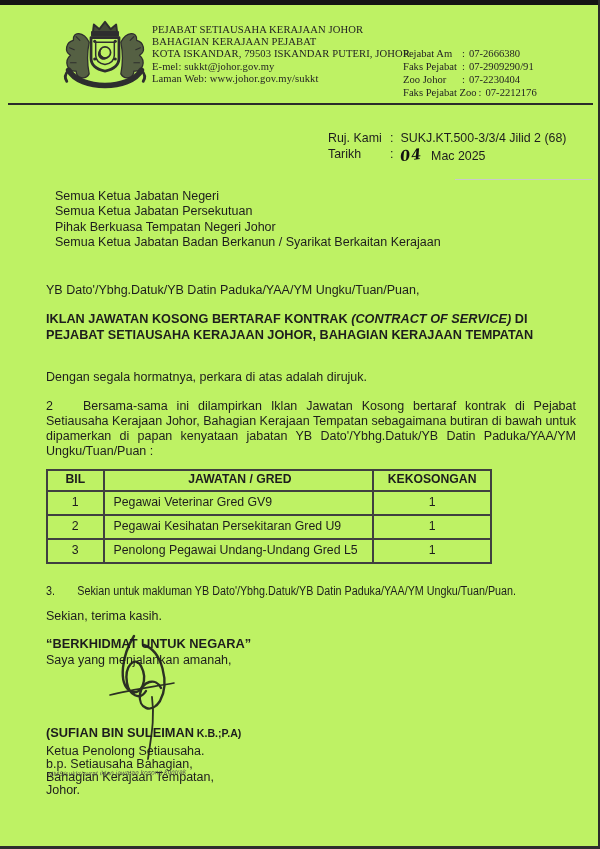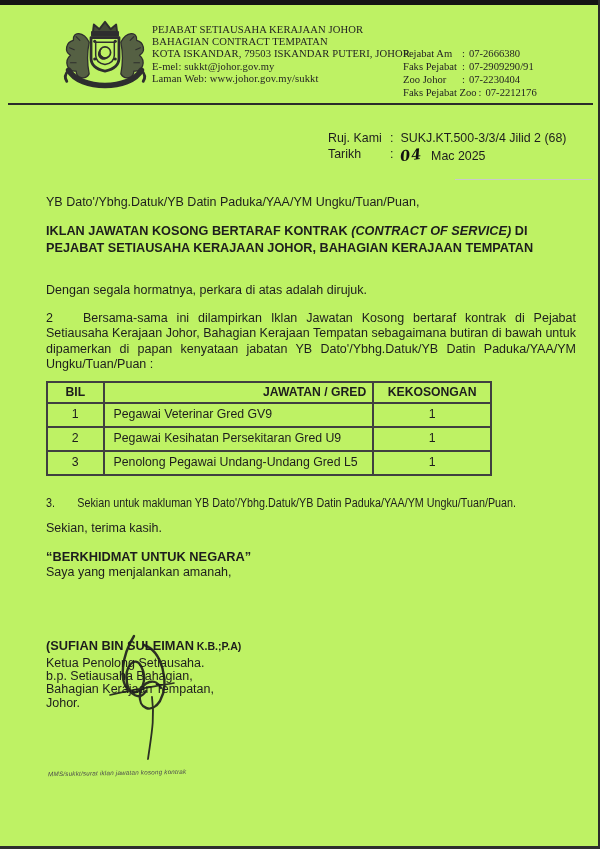--- a/index.html
+++ b/index.html
@@ -30,21 +30,21 @@
   .refblock .rlabel{min-width:60px;}
   .refblock .rsep{margin:0 7px 0 2px;}
   .handwrit{display:inline-block;font-family:"DejaVu Serif",serif;font-style:italic;
         font-weight:700;font-size:14.5px;transform:rotate(-7deg);letter-spacing:1px;
         margin-right:5px;color:#111;}
   .date-underline{position:absolute;left:455px;top:179px;width:137px;height:1px;background:#c9c9cd;}
 
   
   .content{position:absolute;left:46px;top:189px;width:530px;font-size:12.5px;line-height:15.4px;}
   .recipients{padding-left:9px;}
-  .salutation{margin-top:6px;}
+  .salutation{margin-top:32px;}
   .subject{margin-top:13px;font-weight:bold;line-height:16.2px;font-size:12.7px;}
   .subject .ital{font-style:italic;}
   .para1{margin-top:27px;}
   .para2{margin-top:13px;text-align:justify;line-height:15.2px;}
   .pnum{display:inline-block;margin-right:30px;}
   .pnum3{display:inline-block;margin-right:26px;}
 
   table.vac{border-collapse:collapse;margin-top:9px;width:446px;font-size:12.3px;}
   table.vac th,table.vac td{border:2px solid #404040;padding:0 6px;}
   table.vac th{height:19px;font-size:12.2px;text-align:center;}
@@ -96,21 +96,21 @@
       <path d="M72,26 C78,14 90,14 89,24 C97,26 99,36 92,40 C99,46 96,58 86,57 C86,65 76,67 72,60 C74,50 74,36 72,26 Z" fill="#3b3b3b" fill-opacity=".8" stroke-width="1.4"></path>
       <path d="M86,20 l-4,4 M93,32 l-5,2 M92,48 l-6,0" stroke-width="1.2"></path>
 
       <path d="M16,56 C28,78 82,78 94,56" stroke-width="6"></path>
       <path d="M16,56 q-6,6 -2,12 M94,56 q6,6 2,12" stroke-width="3"></path>
     </g>
   </svg>
 
   <div class="addr">
     <div>PEJABAT SETIAUSAHA KERAJAAN JOHOR</div>
-    <div>BAHAGIAN CONTRACT TEMPATAN</div>
+    <div>BAHAGIAN KERAJAAN PEJABAT</div>
     <div>KOTA ISKANDAR, 79503 ISKANDAR PUTERI, JOHOR</div>
     <div>E-mel: sukkt@johor.gov.my</div>
     <div>Laman Web: www.johor.gov.my/sukkt</div>
   </div>
 
   <div class="contacts">
     <div class="row">
       <span class="clabel">Pejabat Am</span>
       <span class="csep">:</span>
       <span>07-2666380</span>
@@ -145,38 +145,44 @@
       <span class="rsep">:</span>
       <span>
         <span class="handwrit">04</span>
         <span>Mac 2025</span>
       </span>
     </div>
   </div>
   <div class="date-underline"></div>
 
   <div class="content">
+    <div class="recipients">
+      <div>Semua Ketua Jabatan Negeri</div>
+      <div>Semua Ketua Jabatan Persekutuan</div>
+      <div>Pihak Berkuasa Tempatan Negeri Johor</div>
+      <div>Semua Ketua Jabatan Badan Berkanun / Syarikat Berkaitan Kerajaan</div>
+    </div>
 
     <div class="salutation">YB Dato'/Ybhg.Datuk/YB Datin Paduka/YAA/YM Ungku/Tuan/Puan,</div>
 
     <div class="subject">
       <span>IKLAN JAWATAN KOSONG BERTARAF KONTRAK </span><span class="ital">(CONTRACT OF SERVICE)</span><span> DI PEJABAT SETIAUSAHA KERAJAAN JOHOR, BAHAGIAN KERAJAAN TEMPATAN</span>
     </div>
 
     <div class="para1">Dengan segala hormatnya, perkara di atas adalah dirujuk.</div>
 
     <div class="para2">
       <span class="pnum">2</span><span>Bersama-sama ini dilampirkan Iklan Jawatan Kosong bertaraf kontrak di Pejabat Setiausaha Kerajaan Johor, Bahagian Kerajaan Tempatan sebagaimana butiran di bawah untuk dipamerkan di papan kenyataan jabatan YB Dato'/Ybhg.Datuk/YB Datin Paduka/YAA/YM Ungku/Tuan/Puan :</span>
     </div>
 
     <table class="vac">
       <thead>
         <tr>
           <th class="col-bil">BIL</th>
-          <th class="col-jaw" style="text-align:right;">JAWATAN / GRED</th>
+          <th class="col-jaw" style="text-align:center;">JAWATAN / GRED</th>
           <th class="col-kek">KEKOSONGAN</th>
         </tr>
       </thead>
       <tbody>
         <tr>
           <td class="col-bil">1</td>
           <td class="col-jaw">Pegawai Veterinar Gred GV9</td>
           <td class="col-kek">1</td>
         </tr>
         <tr>

